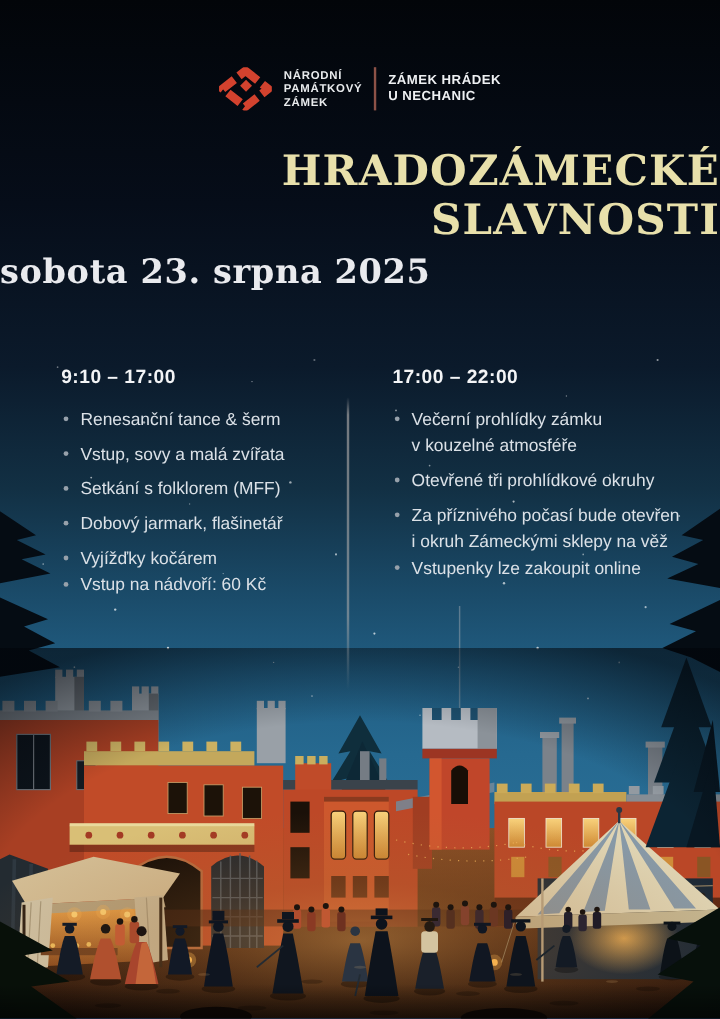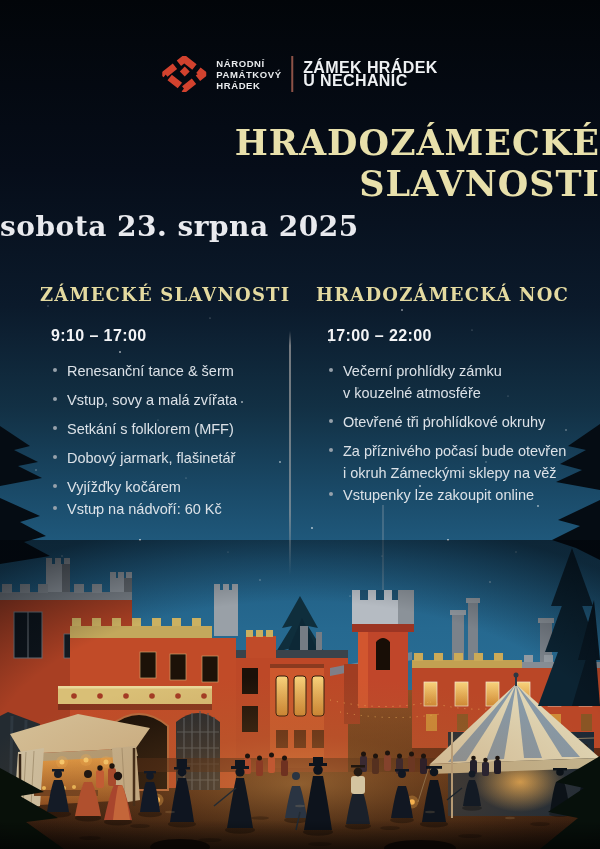--- a/index.html
+++ b/index.html
@@ -6,21 +6,21 @@
   .poster{position:relative;width:600px;height:849px;overflow:hidden;background:#1d4ed8;
           font-family:"Liberation Sans",sans-serif;}
   .scene{position:absolute;inset:0;z-index:0;}
   .layer{position:absolute;z-index:2;}
 
   
   .brand{top:56px;left:50%;transform:translateX(-50%);display:flex;align-items:center;gap:10px;}
   .brand .mark{width:44px;height:36px;flex:none;}
   .org{font-size:9.5px;font-weight:bold;color:#e9ebed;line-height:11px;letter-spacing:.6px;}
   .brand-divider{width:1.5px;height:36px;background:#8d5247;}
-  .site{font-size:16px;font-weight:bold;color:#eef0f2;line-height:13.5px;letter-spacing:.4px;}
+  .site{font-size:11px;font-weight:bold;color:#eef0f2;line-height:13.5px;letter-spacing:.4px;}
 
   
   .title{top:122px;left:0;right:0;text-align:right;font-family:"DejaVu Serif","Liberation Serif",serif;
          font-weight:bold;font-size:35px;letter-spacing:1px;color:#e8e0ab;}
   .date{top:210px;left:0;right:0;text-align:left;font-family:"DejaVu Serif","Liberation Serif",serif;
         font-weight:bold;font-size:28px;letter-spacing:.5px;color:#e9eaee;}
 
   
   .col{top:284px;}
   .col.left{left:40px;width:242px;}
@@ -509,34 +509,33 @@
   </div>
 
   <div class="layer brand">
     <svg class="mark" viewBox="0 0 44 36">
       <path d="M22,3 L41,18 L22,33 L3,18 Z" fill="none" stroke="#d2422e" stroke-width="7" stroke-dasharray="13 5"></path>
       <rect x="19" y="12" width="7" height="7" fill="#d2422e" transform="rotate(45 22.5 15.5)"></rect>
     </svg>
     <div class="org">
       <div>NÁRODNÍ</div>
       <div>PAMÁTKOVÝ</div>
-      <div>HRÁDEK</div>
+      <div>ZÁMEK</div>
     </div>
     <div class="brand-divider"></div>
     <div class="site">
       <div>ZÁMEK HRÁDEK</div>
       <div>U NECHANIC</div>
     </div>
   </div>
 
   <div class="layer title">HRADOZÁMECKÉ SLAVNOSTI</div>
   <div class="layer date">sobota 23. srpna 2025</div>
 
   <div class="layer col left">
-    <div class="col-heading">ZÁMECKÉ SLAVNOSTI</div>
     <div class="col-body">
       <div class="col-time">9:10 – 17:00</div>
       <div class="items">
         <div class="item">
             <span class="dot"></span>
             <span class="item-text">Renesanční tance &amp; šerm</span>
           </div>
         <div class="item">
             <span class="dot"></span>
             <span class="item-text">Vstup, sovy a malá zvířata</span>
@@ -555,21 +554,20 @@
           </div>
       </div>
       <div class="item note">
           <span class="dot"></span>
           <span class="item-text">Vstup na nádvoří: 60 Kč</span>
         </div>
     </div>
   </div>
 
   <div class="layer col right">
-    <div class="col-heading">HRADOZÁMECKÁ NOC</div>
     <div class="col-body">
       <div class="col-time">17:00 – 22:00</div>
       <div class="items">
         <div class="item">
             <span class="dot"></span>
             <span class="item-text">Večerní prohlídky zámku
 v kouzelné atmosféře</span>
           </div>
         <div class="item">
             <span class="dot"></span>

